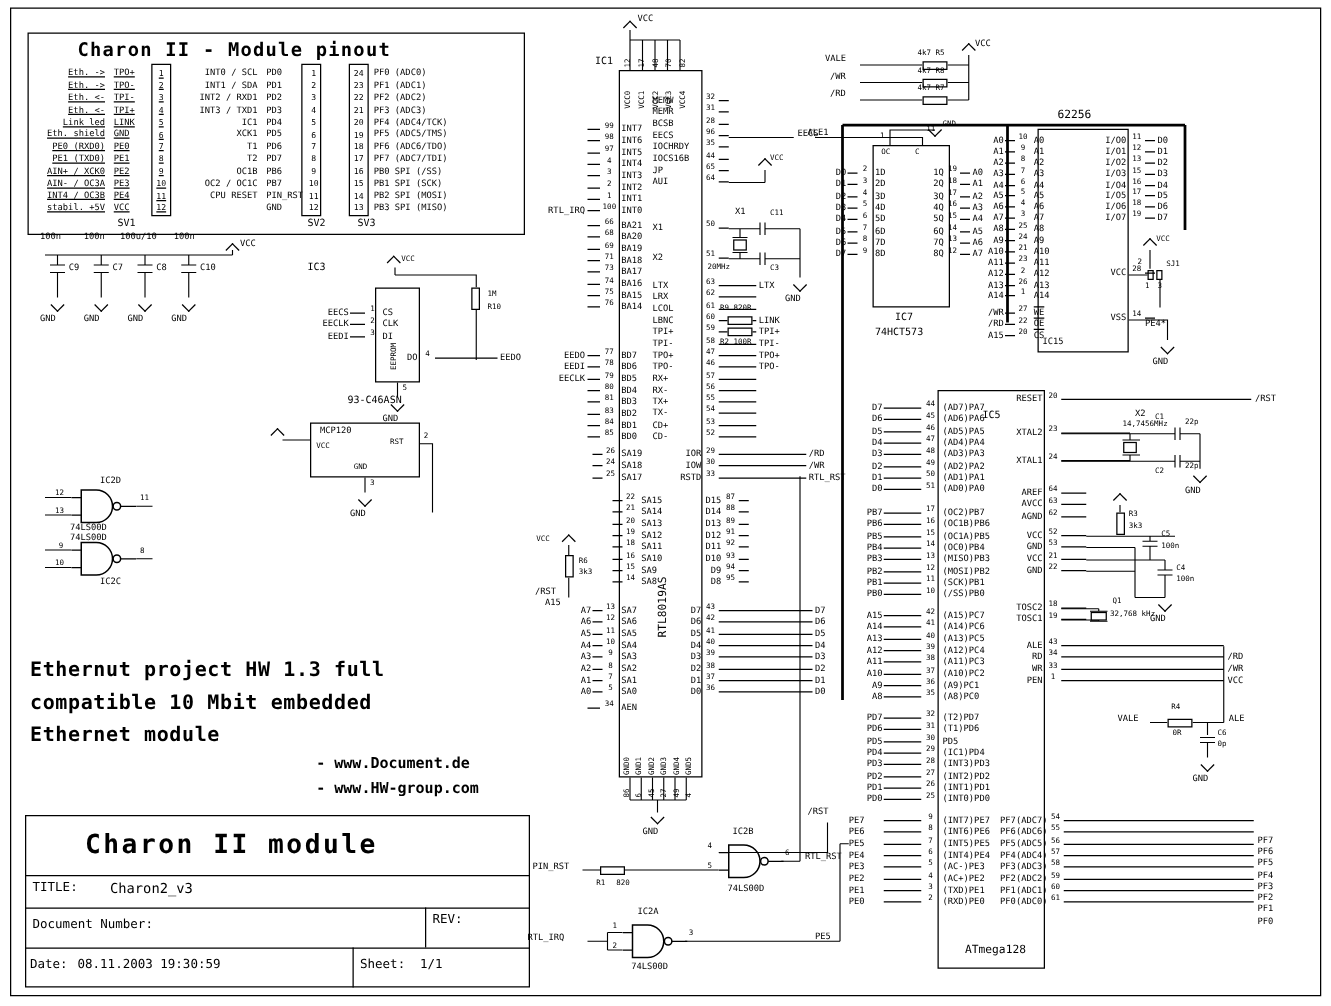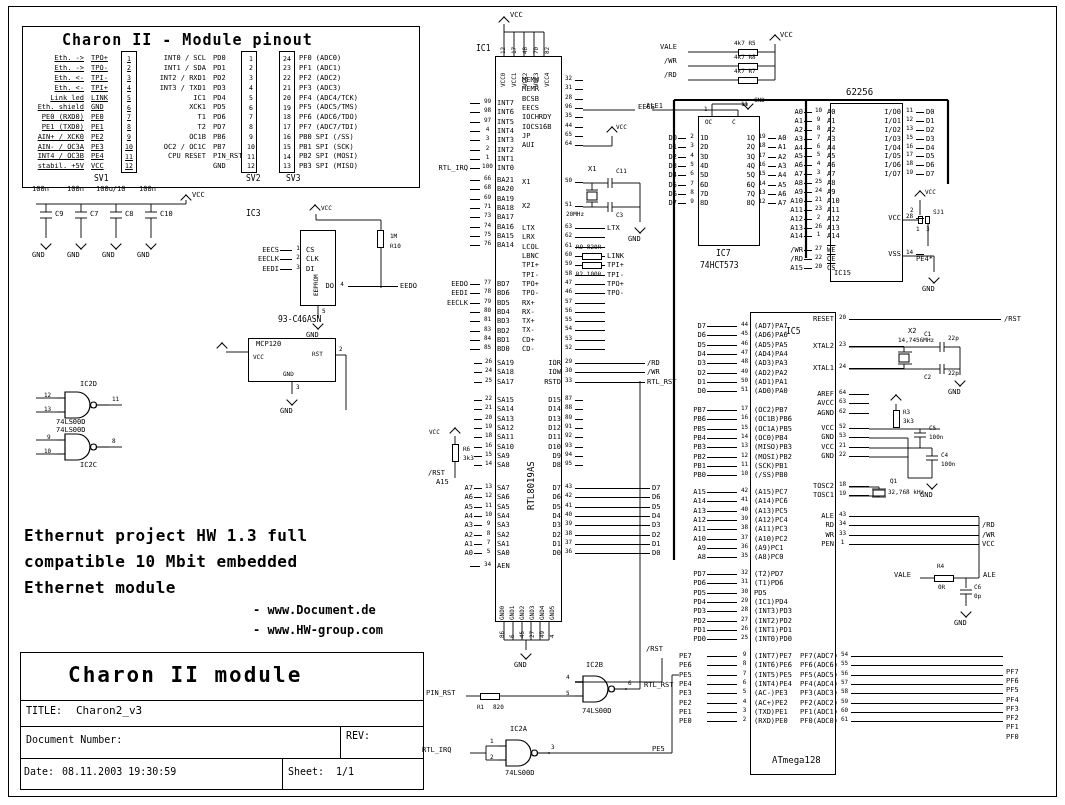--- a/index.html
+++ b/index.html
@@ -592,21 +592,21 @@
       <span class="w1"></span>
       <span class="ln">25</span>
       <span class="lnm">SA17</span>
       <span class="sp"></span>
       <span class="rnm">RSTD</span>
       <span class="rn">33</span>
       <span class="w2"></span>
       <span class="re">RTL_RST</span>
     </div>
   </div>
-<div class="stack br whi" style="left:454px;top:396px;">
+<div class="stack br whi" style="left:470px;top:396px;">
 
 <div class="prow">
       <span class="le"></span>
       <span class="w1"></span>
       <span class="ln">22</span>
       <span class="lnm">SA15</span>
       <span class="sp"></span>
       <span class="rnm">D15</span>
       <span class="rn">87</span>
       <span class="w2"></span>
@@ -1770,21 +1770,21 @@
 <div class="t f16" style="left:24px;top:528px;">Ethernut project HW 1.3 full</div>
 <div class="t f16" style="left:24px;top:554px;">compatible 10 Mbit embedded</div>
 <div class="t f16" style="left:24px;top:580px;">Ethernet module</div>
 <div class="t f12" style="left:253px;top:604px;">- www.Document.de</div>
 <div class="t f12" style="left:253px;top:624px;">- www.HW-group.com</div>
 
 <div class="box" style="left:20px;top:652px;width:404px;height:138px;"></div>
 <div class="t f21" style="left:68px;top:664px;">Charon II module</div>
 <div class="box" style="left:20px;top:700px;width:404px;height:0;border-width:0 0 1.3px 0;"></div>
 <div class="t f10" style="left:26px;top:706px;">TITLE:</div>
-<div class="t f11" style="left:76px;top:705px;">Charon2_v3</div>
+<div class="t f11" style="left:88px;top:705px;">Charon2_v3</div>
 <div class="box" style="left:20px;top:726px;width:404px;height:0;border-width:0 0 1.3px 0;"></div>
 <div class="t f10" style="left:26px;top:735px;">Document Number:</div>
 <div class="box" style="left:340px;top:726px;width:0;height:32px;border-width:0 1.3px 0 0;"></div>
 <div class="t f10" style="left:346px;top:731px;">REV:</div>
 <div class="box" style="left:20px;top:758px;width:404px;height:0;border-width:0 0 1.3px 0;"></div>
 <div class="t f10" style="left:24px;top:767px;">Date:</div>
 <div class="t f10" style="left:62px;top:767px;">08.11.2003 19:30:59</div>
 <div class="box" style="left:282px;top:758px;width:0;height:32px;border-width:0 1.3px 0 0;"></div>
 <div class="t f10" style="left:288px;top:767px;">Sheet:</div>
 <div class="t f10" style="left:336px;top:767px;">1/1</div>

